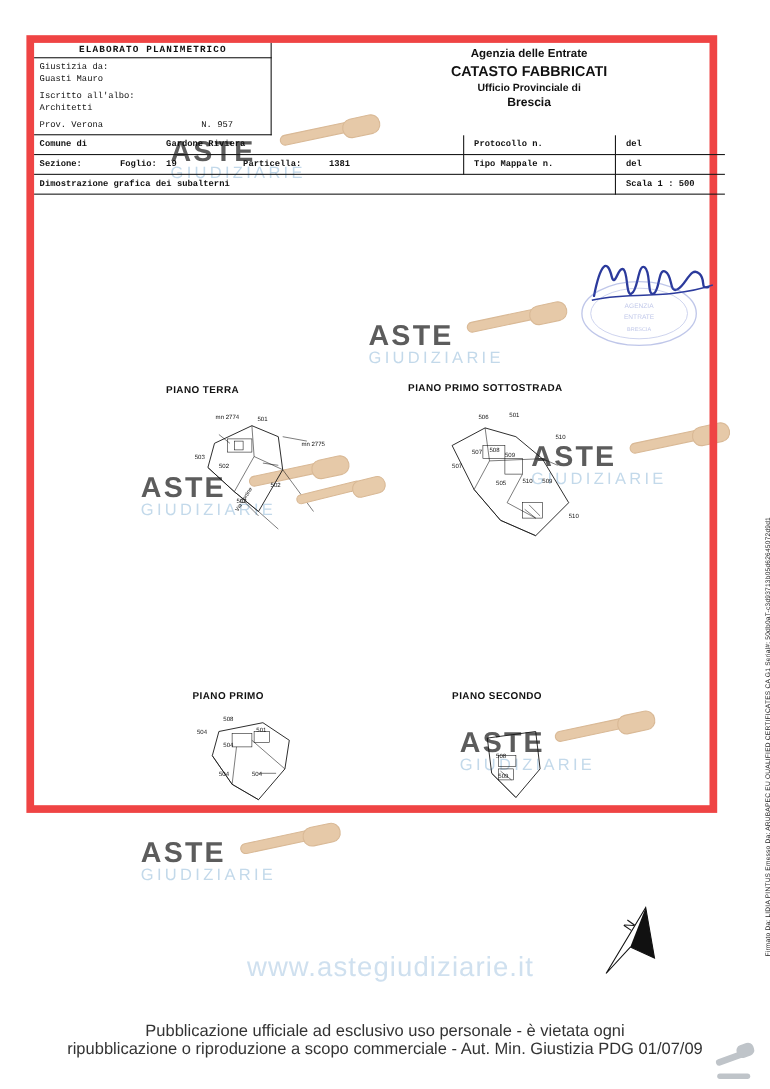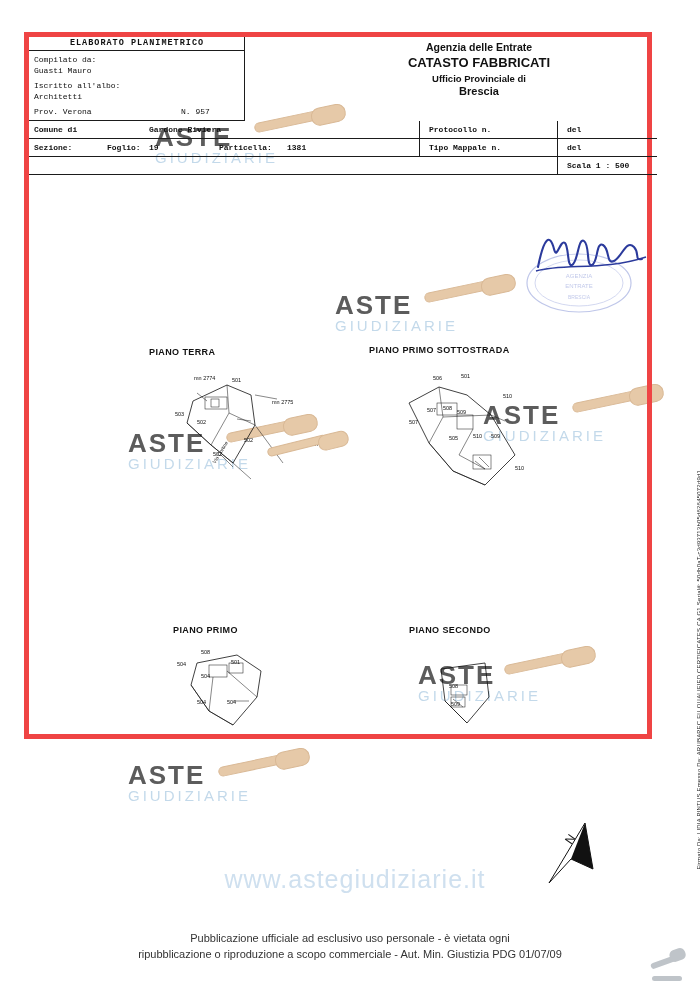--- a/index.html
+++ b/index.html
@@ -6,21 +6,21 @@
   body{
     width:700px;height:990px;background:#ffffff;
     font-family:"Liberation Sans", sans-serif;
     color:#111;position:relative;overflow:hidden;
   }
   .page{position:absolute;left:0;top:0;width:700px;height:990px;}
 
   
   .sheet{
     position:absolute;left:24px;top:32px;width:628px;height:707px;
-    border:5px solid #ef4444;box-sizing:border-box;background:transparent;
+    border:7px solid #ef4444;box-sizing:border-box;background:transparent;
   }
 
   
   .hdr-left{
     position:absolute;left:0;top:0;width:216px;height:84px;
     border-right:1px solid #1b1b1b;border-bottom:1px solid #1b1b1b;
     box-sizing:border-box;
   }
   .hdr-title{
     position:absolute;left:0;top:0;width:216px;height:14px;
@@ -51,21 +51,21 @@
 
   
   .plabel{position:absolute;font-family:"Liberation Sans",sans-serif;font-size:9px;
           font-weight:600;letter-spacing:.4px;color:#111;}
   .sublabel{position:absolute;font-family:"Liberation Sans",sans-serif;font-size:5.5px;color:#111;}
   .street{position:absolute;font-size:5px;color:#111;transform:rotate(-58deg);transform-origin:left top;}
 
   
   .footer{
     position:absolute;left:0;top:930px;width:700px;text-align:center;
-    font-size:11px;color:#333;line-height:16px;
+    font-size:15px;color:#333;line-height:16px;
   }
 
   
   .vtext{
     position:absolute;right:4px;top:470px;
     transform:rotate(-90deg);transform-origin:right top;
     font-size:6px;color:#222;white-space:nowrap;letter-spacing:.2px;
   }
 
   
@@ -157,21 +157,21 @@
       <rect x="60" y="2" width="34" height="17" rx="8" transform="rotate(-12 60 2)"></rect>
     </g>
   </svg>
 
   <div class="wm-url">www.astegiudiziarie.it</div>
 
   <div class="sheet">
 
     <div class="hdr-left">
       <div class="hdr-title">ELABORATO  PLANIMETRICO</div>
-      <div class="mono l" style="top:17px;">Compilato da:</div>
+      <div class="mono l" style="top:17px;">Giustizia da:</div>
       <div class="mono l" style="top:28px;">Guasti Mauro</div>
       <div class="mono l" style="top:43px;">Iscritto all'albo:</div>
       <div class="mono l" style="top:54px;">Architetti</div>
       <div class="mono l" style="top:69px;">Prov. Verona</div>
       <div class="mono" style="position:absolute;left:152px;top:69px;">N. 957</div>
     </div>
 
     <div class="agenzia">
       <div class="a1">Agenzia delle Entrate</div>
       <div class="a2">CATASTO FABBRICATI</div>
@@ -183,25 +183,26 @@
       <div class="cell" style="left:5px;">Comune di</div>
       <div class="cell" style="left:78px;margin-left:42px;">Gardone Riviera</div>
       <div class="cell" style="left:400px;">Protocollo n.</div>
       <div class="cell" style="left:538px;">del</div>
     </div>
     <div class="row r2">
       <div class="cell" style="left:5px;">Sezione:</div>
       <div class="cell" style="left:78px;">Foglio:</div>
       <div class="cell" style="left:120px;">19</div>
       <div class="cell" style="left:190px;">Particella:</div>
-      <div class="cell" style="left:258px;">1381</div>
+      <div class="cell" style="left:268px;">1381</div>
       <div class="cell" style="left:400px;">Tipo Mappale n.</div>
       <div class="cell" style="left:538px;">del</div>
     </div>
     <div class="row r3">
+      <div class="cell" style="left:5px;">Dimostrazione grafica dei subalterni</div>
       <div class="cell" style="left:538px;">Scala 1 : 500</div>
     </div>
     <div class="vline"></div>
     <div class="vline2"></div>
 
     <svg class="sig" width="118" height="52">
       <path d="M4,40 C10,10 16,6 20,22 C23,34 26,12 31,16 C35,20 33,40 38,38
                C44,36 44,10 50,14 C56,18 52,40 58,38 C64,36 62,14 69,18
                C76,22 72,38 80,34 C88,30 92,12 100,20 C106,26 100,34 108,32" fill="none" stroke="#2b3a9c" stroke-width="2.1" stroke-linecap="round"></path>
       <path d="M2,44 C30,36 70,44 112,30" fill="none" stroke="#2b3a9c" stroke-width="1.4"></path>

